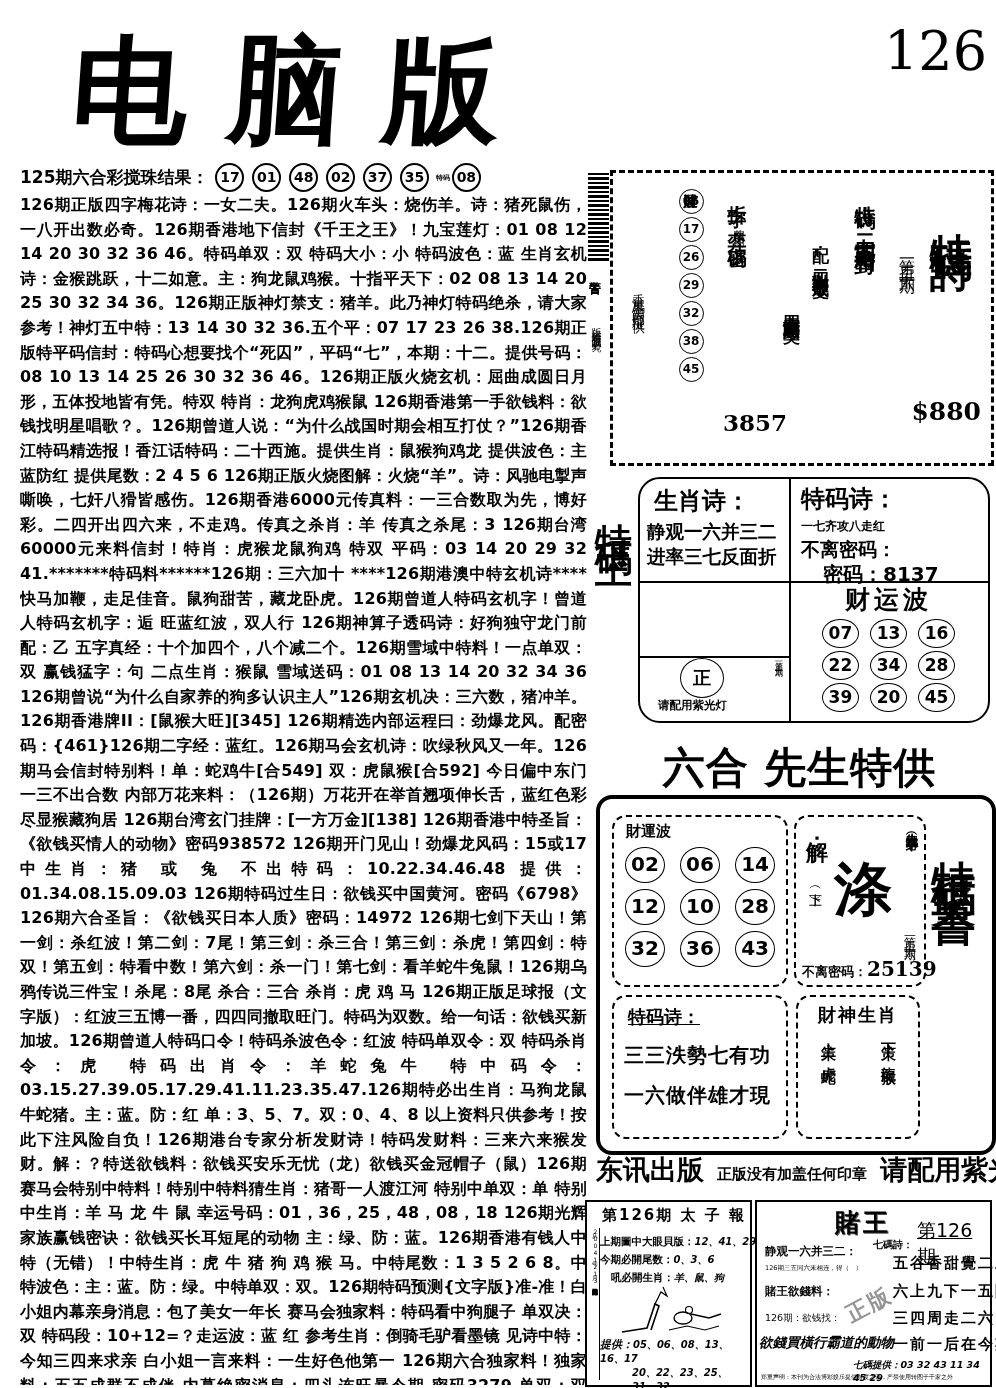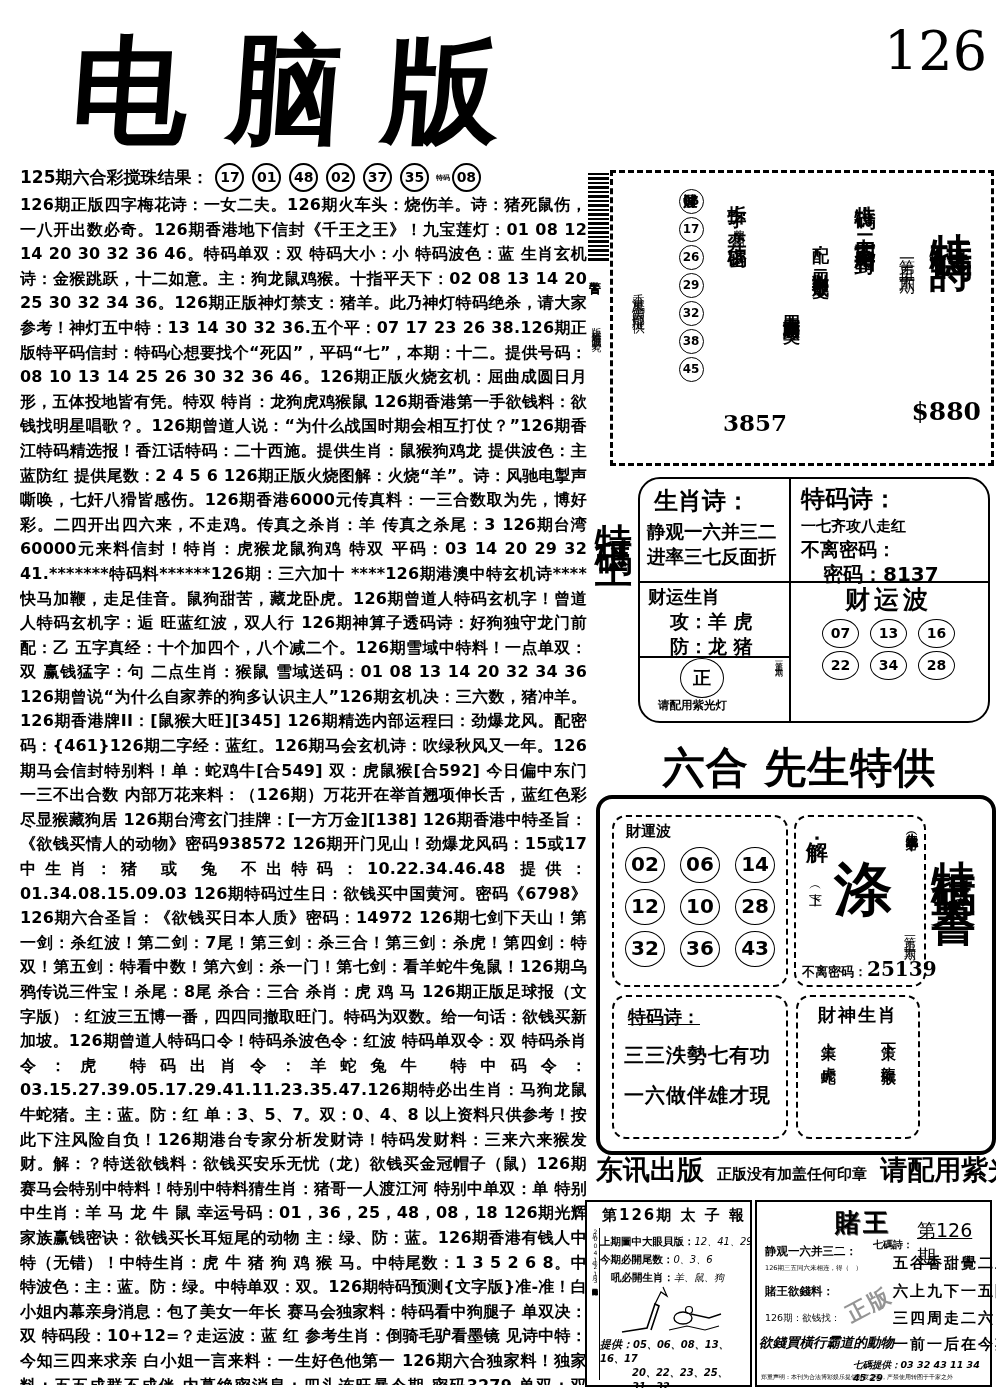--- a/index.html
+++ b/index.html
@@ -49,36 +49,36 @@
   #zodiac-box{left:638px;top:477px;width:348px;height:242px;border:2.5px solid #000;border-radius:22px;}
   .zb-cell{position:absolute;}
   #zb-divider-h{left:0;top:102px;width:348px;border-top:2px solid #000;}
   #zb-divider-v{left:149px;top:0;height:242px;border-left:2px solid #000;}
   #zb-divider-h2{left:0;top:177px;width:149px;border-top:2px solid #000;}
   #zb-sx{left:0;top:0;width:149px;height:102px;}
   #zb-sx .t{font-size:24px;font-weight:bold;padding:6px 0 2px 14px;}
   #zb-sx .l{font-size:18.5px;font-weight:bold;padding-left:7px;line-height:25px;}
   #zb-ts{left:149px;top:0;width:199px;height:102px;}
   #zb-ts .t{font-size:24px;font-weight:bold;padding:4px 0 0 12px;}
-  #zb-ts .l1{font-size:15px;font-weight:bold;padding-left:12px;line-height:22px;}
+  #zb-ts .l1{font-size:12px;font-weight:bold;padding-left:12px;line-height:22px;}
   #zb-ts .l2{font-size:19px;font-weight:bold;padding-left:12px;line-height:24px;}
   #zb-ts .l3{font-size:20px;font-weight:bold;padding-left:34px;line-height:26px;}
   #zb-cy{left:0;top:102px;width:149px;height:75px;}
   #zb-cy .t{font-size:18px;font-weight:bold;padding:4px 0 0 8px;}
   #zb-cy .l{font-size:19px;font-weight:bold;padding-left:30px;line-height:25px;}
   #zb-stamp-area{left:0;top:177px;width:149px;height:65px;}
   #zb-stamp{position:absolute;left:40px;top:2px;width:42px;height:38px;border:1.5px solid #000;
             border-radius:50%;text-align:center;line-height:38px;font-size:18px;font-weight:bold;}
   #zb-uv{position:absolute;left:18px;top:42px;font-size:11.5px;font-weight:bold;}
   #zb-period{position:absolute;left:132px;top:0px;font-size:8px;height:64px;letter-spacing:1px;}
   #zb-wave{left:149px;top:102px;width:199px;height:140px;text-align:center;}
   #zb-wave .t{font-size:25px;font-weight:bold;margin-top:2px;letter-spacing:4px;}
   .zb-row{margin-top:3px;}
   .zb-circ{display:inline-block;width:35px;height:27px;border:1.5px solid #000;border-radius:50%;
-           font-size:14px;font-weight:bold;line-height:26px;margin:0 3px;}
+           font-size:17px;font-weight:bold;line-height:26px;margin:0 3px;}
   
   #liuhe-header{left:612px;top:740px;width:375px;text-align:center;font-size:42px;font-weight:900;
                 letter-spacing:1px;white-space:nowrap;}
   
   #tianshu-box{left:596px;top:795px;width:392px;height:352px;border:4px solid #000;border-radius:16px;}
   .ts-sub{position:absolute;border:2px dashed #000;border-radius:14px;}
   #ts-wave{left:12px;top:16px;width:172px;height:168px;}
   #ts-wave .t{font-size:15px;font-weight:bold;padding:5px 0 0 12px;}
   .ts-row{text-align:center;margin-top:6px;}
   .ts-circ{display:inline-block;width:38px;height:34px;border:1.5px solid #000;border-radius:50%;
@@ -106,21 +106,21 @@
   #pub-line .p2{font-size:15px;font-weight:bold;margin:0 8px;}
   #pub-line .p3{font-size:27px;font-weight:bold;}
   
   #taizi-box{left:585px;top:1200px;width:163px;height:183px;border:2.5px solid #000;}
   #tz-side{position:absolute;left:1px;top:26px;font-size:6px;height:152px;line-height:7px;width:11px;
            border-right:1px solid #000;}
   #tz-title{position:absolute;left:14px;top:4px;width:146px;text-align:center;font-size:15px;
             font-weight:bold;letter-spacing:2px;white-space:nowrap;}
   .tz-line{position:absolute;left:13px;white-space:nowrap;}
   .tz-lbl{font-size:10.5px;font-weight:bold;}
-  .tz-val{font-size:10px;font-weight:normal;font-style:italic;}
+  .tz-val{font-size:10px;font-weight:bold;font-style:italic;}
   #tz-l1{top:28px;} #tz-l2{top:46px;} #tz-l3{top:64px;left:24px;}
   #tz-sketch{position:absolute;left:30px;top:82px;}
   #tz-tigong{position:absolute;left:13px;top:136px;font-size:10px;}
   #tz-tigong .lbl{font-weight:bold;font-size:11px;}
   #tz-tigong .row{font-style:italic;font-weight:bold;line-height:14px;}
   #tz-tigong .row.ind{padding-left:32px;}
   
   #duwang-box{left:755px;top:1200px;width:233px;height:183px;border:2px solid #000;}
   #dw-title{position:absolute;left:78px;top:4px;font-size:25px;font-weight:900;letter-spacing:3px;
             text-shadow:1px 1px 0 #555;}
@@ -202,41 +202,41 @@
       <div class="t">生肖诗：</div>
       <div class="l">静观一六并三二</div>
       <div class="l">进率三七反面折</div>
     </div>
     <div class="zb-cell" id="zb-ts">
       <div class="t">特码诗：</div>
       <div class="l1">一七齐攻八走红</div>
       <div class="l2">不离密码：</div>
       <div class="l3">密码：8137</div>
     </div>
-    <div class="zb-cell" id="zb-cy">
-      <div class="t">财运生肖</div>
-      <div class="l">攻：羊 虎</div>
-      <div class="l">防：龙 猪</div>
-    </div>
     <div class="zb-cell" id="zb-stamp-area">
       <div id="zb-stamp">正</div>
       <div id="zb-uv">请配用紫光灯</div>
       <div id="zb-period" class="v">第一百二十六期</div>
     </div>
     <div class="zb-cell" id="zb-wave">
       <div class="t">财运波</div>
       <div class="zb-row">
         <span class="zb-circ">07</span>
         <span class="zb-circ">13</span>
         <span class="zb-circ">16</span>
       </div>
       <div class="zb-row">
         <span class="zb-circ">22</span>
         <span class="zb-circ">34</span>
         <span class="zb-circ">28</span>
+      </div>
+      <div class="zb-row">
+        <span class="zb-circ">39</span>
+        <span class="zb-circ">20</span>
+        <span class="zb-circ">45</span>
       </div>
     </div>
   </div>
 
   <div class="abs" id="liuhe-header">六合 先生特供</div>
 
   <div class="abs" id="tianshu-box">
     <div class="ts-sub" id="ts-wave">
       <div class="t">財運波</div>
       <div class="ts-row">

